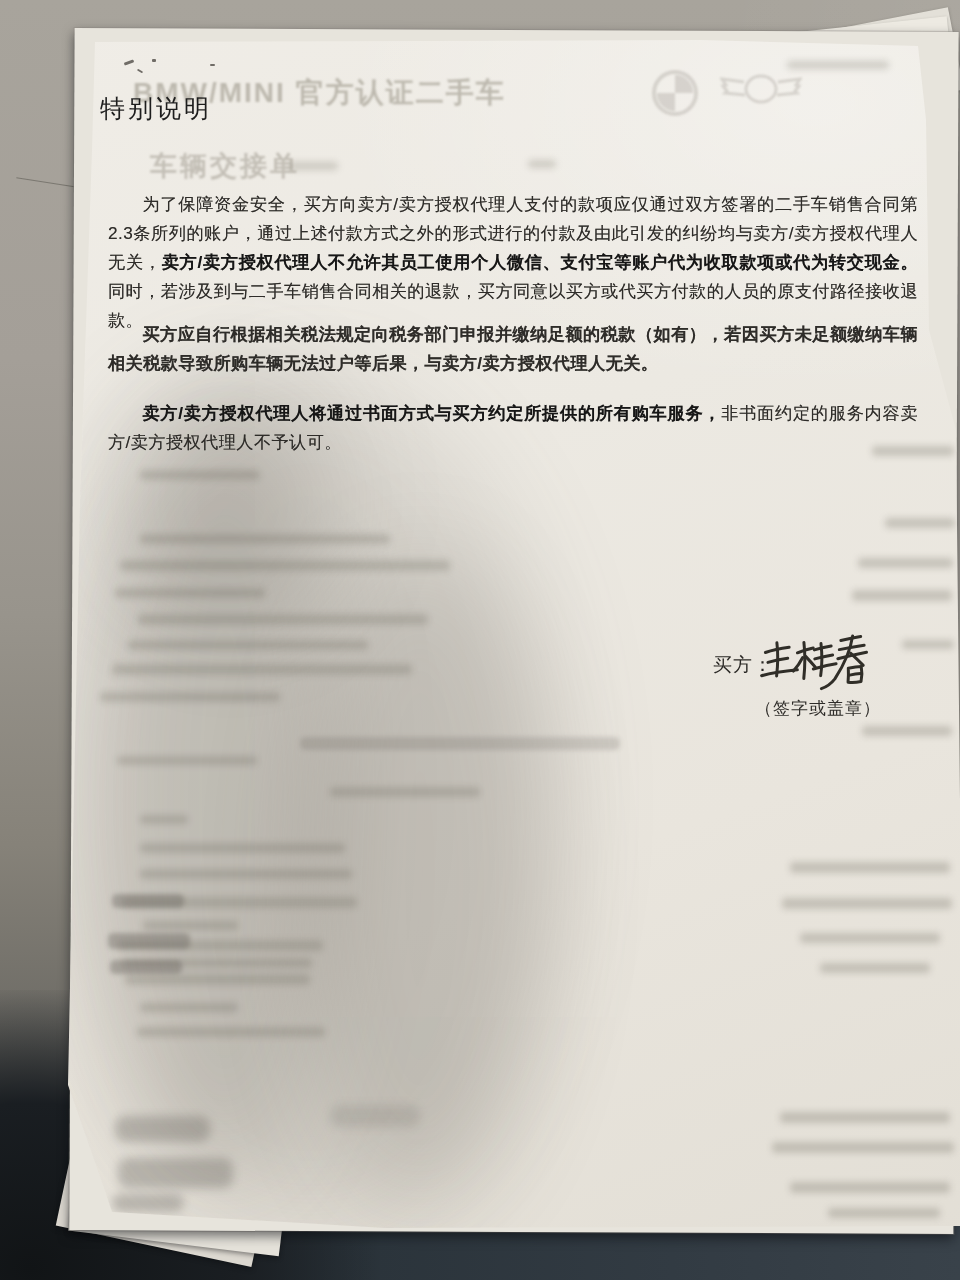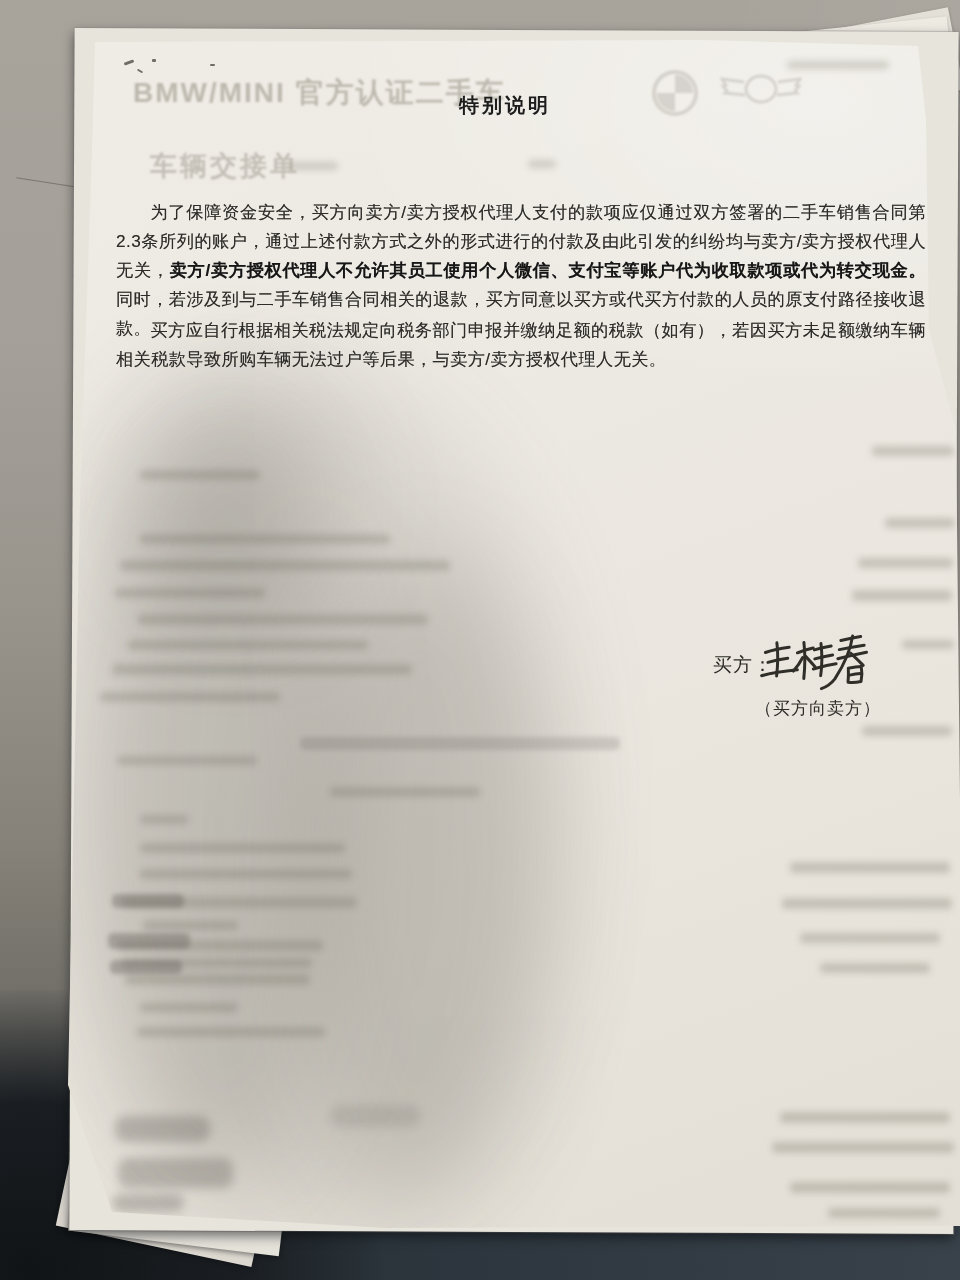--- a/index.html
+++ b/index.html
@@ -42,24 +42,24 @@
   .gr{position:absolute;background:rgba(95,92,88,0.32);filter:blur(5px);border-radius:10px;}
   .speck{position:absolute;background:rgba(70,66,60,0.75);border-radius:1px;}
   
   .blob{position:absolute;border-radius:50%;background:#5f5a52;filter:blur(48px);}
   .b1{left:105px;top:420px;width:240px;height:760px;opacity:0.20;}
   .b2{left:290px;top:550px;width:260px;height:660px;opacity:0.19;}
   .b3{left:50px;top:370px;width:520px;height:860px;opacity:0.12;}
   .b4{left:100px;top:360px;width:260px;height:280px;opacity:0.13;}
   
   .content{position:absolute;left:0;top:0;width:960px;height:1280px;color:#2e2c29;}
-  .doc-title{position:absolute;left:100px;top:92px;width:810px;text-align:center;font-size:20px;font-weight:700;letter-spacing:3px;color:#1d1d1d;}
-  .para{position:absolute;left:100px;width:810px;margin:16px;font-size:17.2px;line-height:29px;text-align:justify;text-indent:2em;letter-spacing:0.4px;color:#2e2c29;text-shadow:0 0 0.6px rgba(46,44,41,0.55);}
+  .doc-title{position:absolute;left:100px;top:92px;width:810px;font-size:25px;font-weight:400;letter-spacing:3px;color:#1d1d1d;}
+  .para{position:absolute;left:100px;width:810px;margin:8px;font-size:17.2px;line-height:29px;text-align:justify;text-indent:2em;letter-spacing:0.4px;color:#2e2c29;text-shadow:0 0 0.6px rgba(46,44,41,0.55);}
   .para .b{font-weight:700;color:#161616;}
-  .p1{top:182px;} .p2{top:300px;} .p3{top:391px;} .p4{top:476px;}
+  .p1{top:182px;} .p2{top:312px;font-weight:bold;} .p3{top:391px;} .p4{top:476px;}
   .sig-label{position:absolute;left:713px;top:652px;font-size:19px;color:#2a2825;letter-spacing:1px;}
   .sig-svg{position:absolute;left:758px;top:628px;}
   .sig-note{position:absolute;left:755px;top:697px;font-size:17px;color:#2e2c29;letter-spacing:1px;}
   .date-row{position:absolute;left:713px;top:734px;font-size:19px;color:#2a2825;letter-spacing:1px;white-space:nowrap;}
   .date-value{display:inline-block;min-width:158px;padding:0 4px 3px 6px;border-bottom:2px solid #3c3a37;letter-spacing:0.5px;}
 </style>
 </head>
 <body>
 
 <div class="scene">
@@ -153,20 +153,21 @@
     <div class="blob b4"></div>
   </div>
 
   <div class="content">
     <div class="doc-title">特别说明</div>
 
     <p class="para p1"><span>为了保障资金安全，买方向卖方/卖方授权代理人支付的款项应仅通过双方签署的二手车销售合同第2.3条所列的账户，通过上述付款方式之外的形式进行的付款及由此引发的纠纷均与卖方/卖方授权代理人无关，</span><span class="b">卖方/卖方授权代理人不允许其员工使用个人微信、支付宝等账户代为收取款项或代为转交现金。</span><span>同时，若涉及到与二手车销售合同相关的退款，买方同意以买方或代买方付款的人员的原支付路径接收退款。</span></p>
 
     <p class="para p2"><span>买方应自行根据相关税法规定向税务部门申报并缴纳足额的税款（如有），若因买方未足额缴纳车辆相关税款导致所购车辆无法过户等后果，与卖方/卖方授权代理人无关。</span></p>
 
+    <p class="para p3"><span class="b">卖方/卖方授权代理人将通过书面方式与买方约定所提供的所有购车服务，</span><span>非书面约定的服务内容卖方/卖方授权代理人不予认可。</span></p>
 
 
     <div class="sig-label">买方：</div>
 
     <svg class="sig-svg" width="115" height="70" viewBox="0 0 115 70">
       <title>王桂春</title>
       <g fill="none" stroke="#17150f" stroke-width="3" stroke-linecap="round" stroke-linejoin="round" opacity="0.88" transform="rotate(-3 55 35)">
         <path d="M8,22 Q18,19 32,18"></path>
         <path d="M10,32 Q19,30 30,29"></path>
         <path d="M3,45 Q17,42 39,41"></path>
@@ -182,17 +183,17 @@
         <path d="M84,14 Q95,12 104,11"></path>
         <path d="M82,23 Q95,21 107,20"></path>
         <path d="M80,32 Q95,29 109,27"></path>
         <path d="M96,10 Q92,30 76,52 Q70,59 62,61"></path>
         <path d="M93,27 Q100,34 105,40"></path>
         <path d="M90,42 Q98,41 103,41 Q104,49 102,56 Q95,57 89,56 Q90,49 90,42"></path>
         <path d="M91,49 Q97,48 102,48"></path>
       </g>
     </svg>
 
-    <div class="sig-note">（买方向卖方）</div>
+    <div class="sig-note">（签字或盖章）</div>
 
   </div>
 
 </div>
 
 </body></html>

